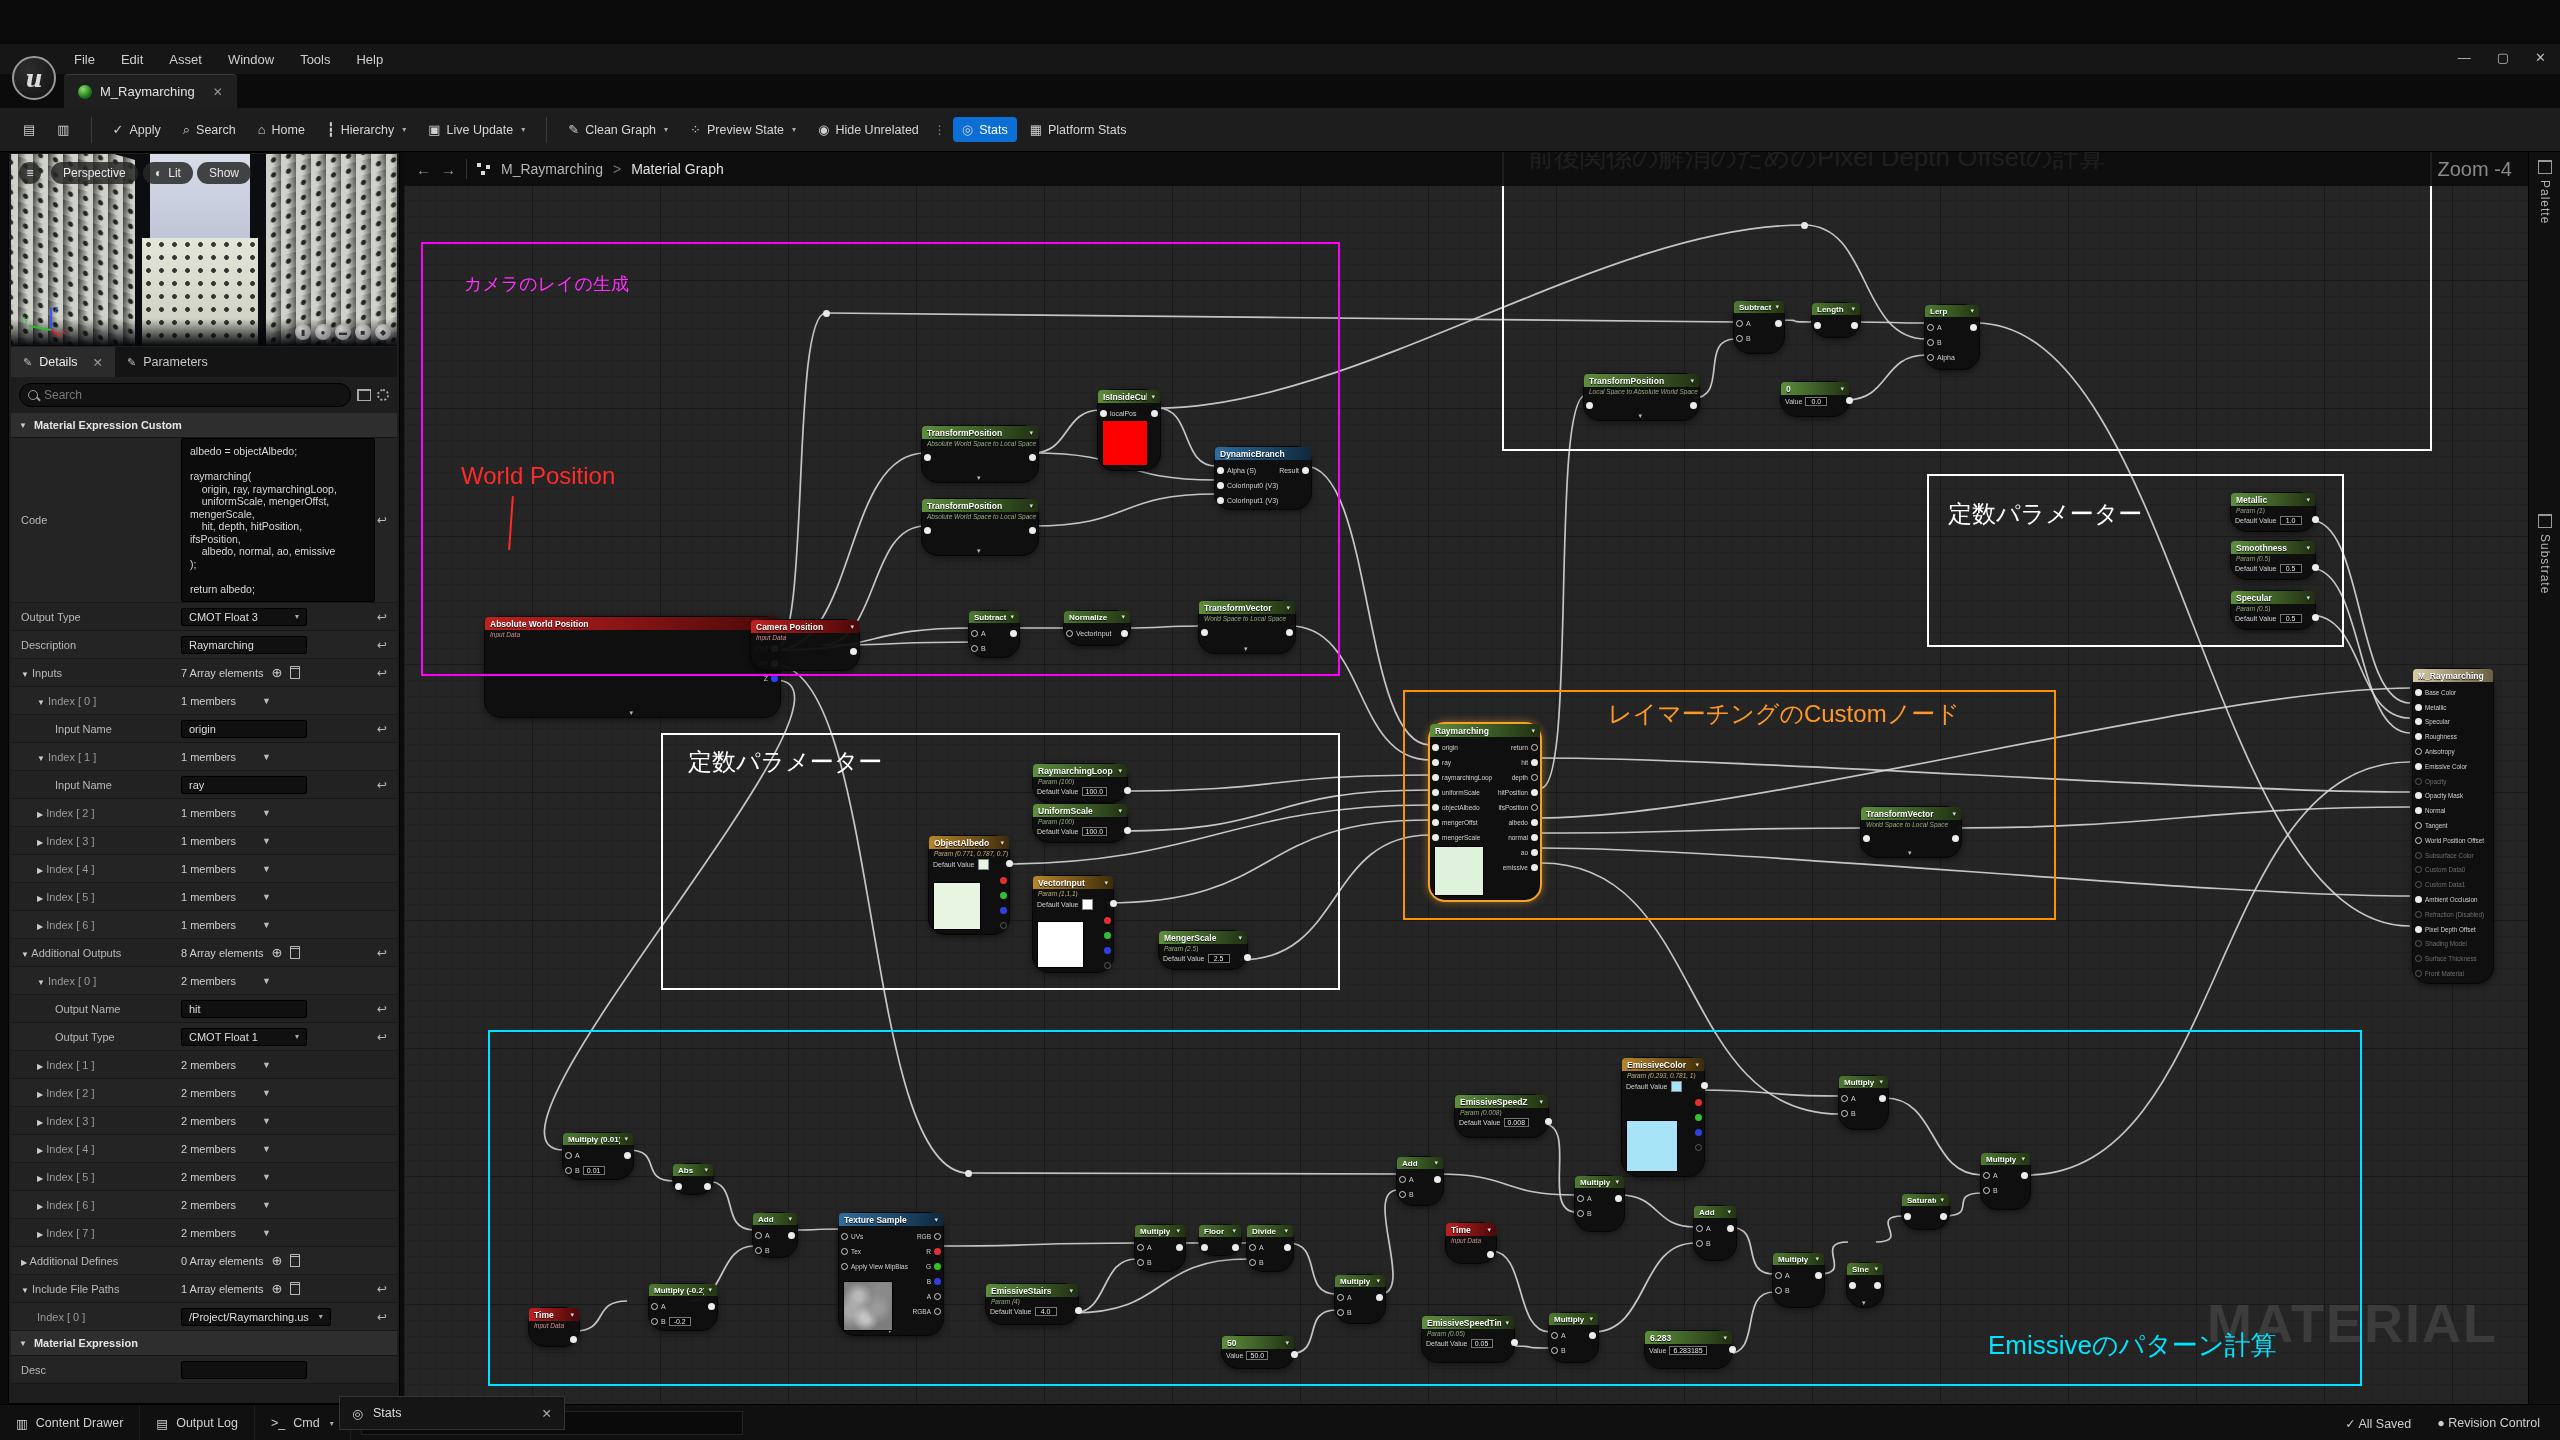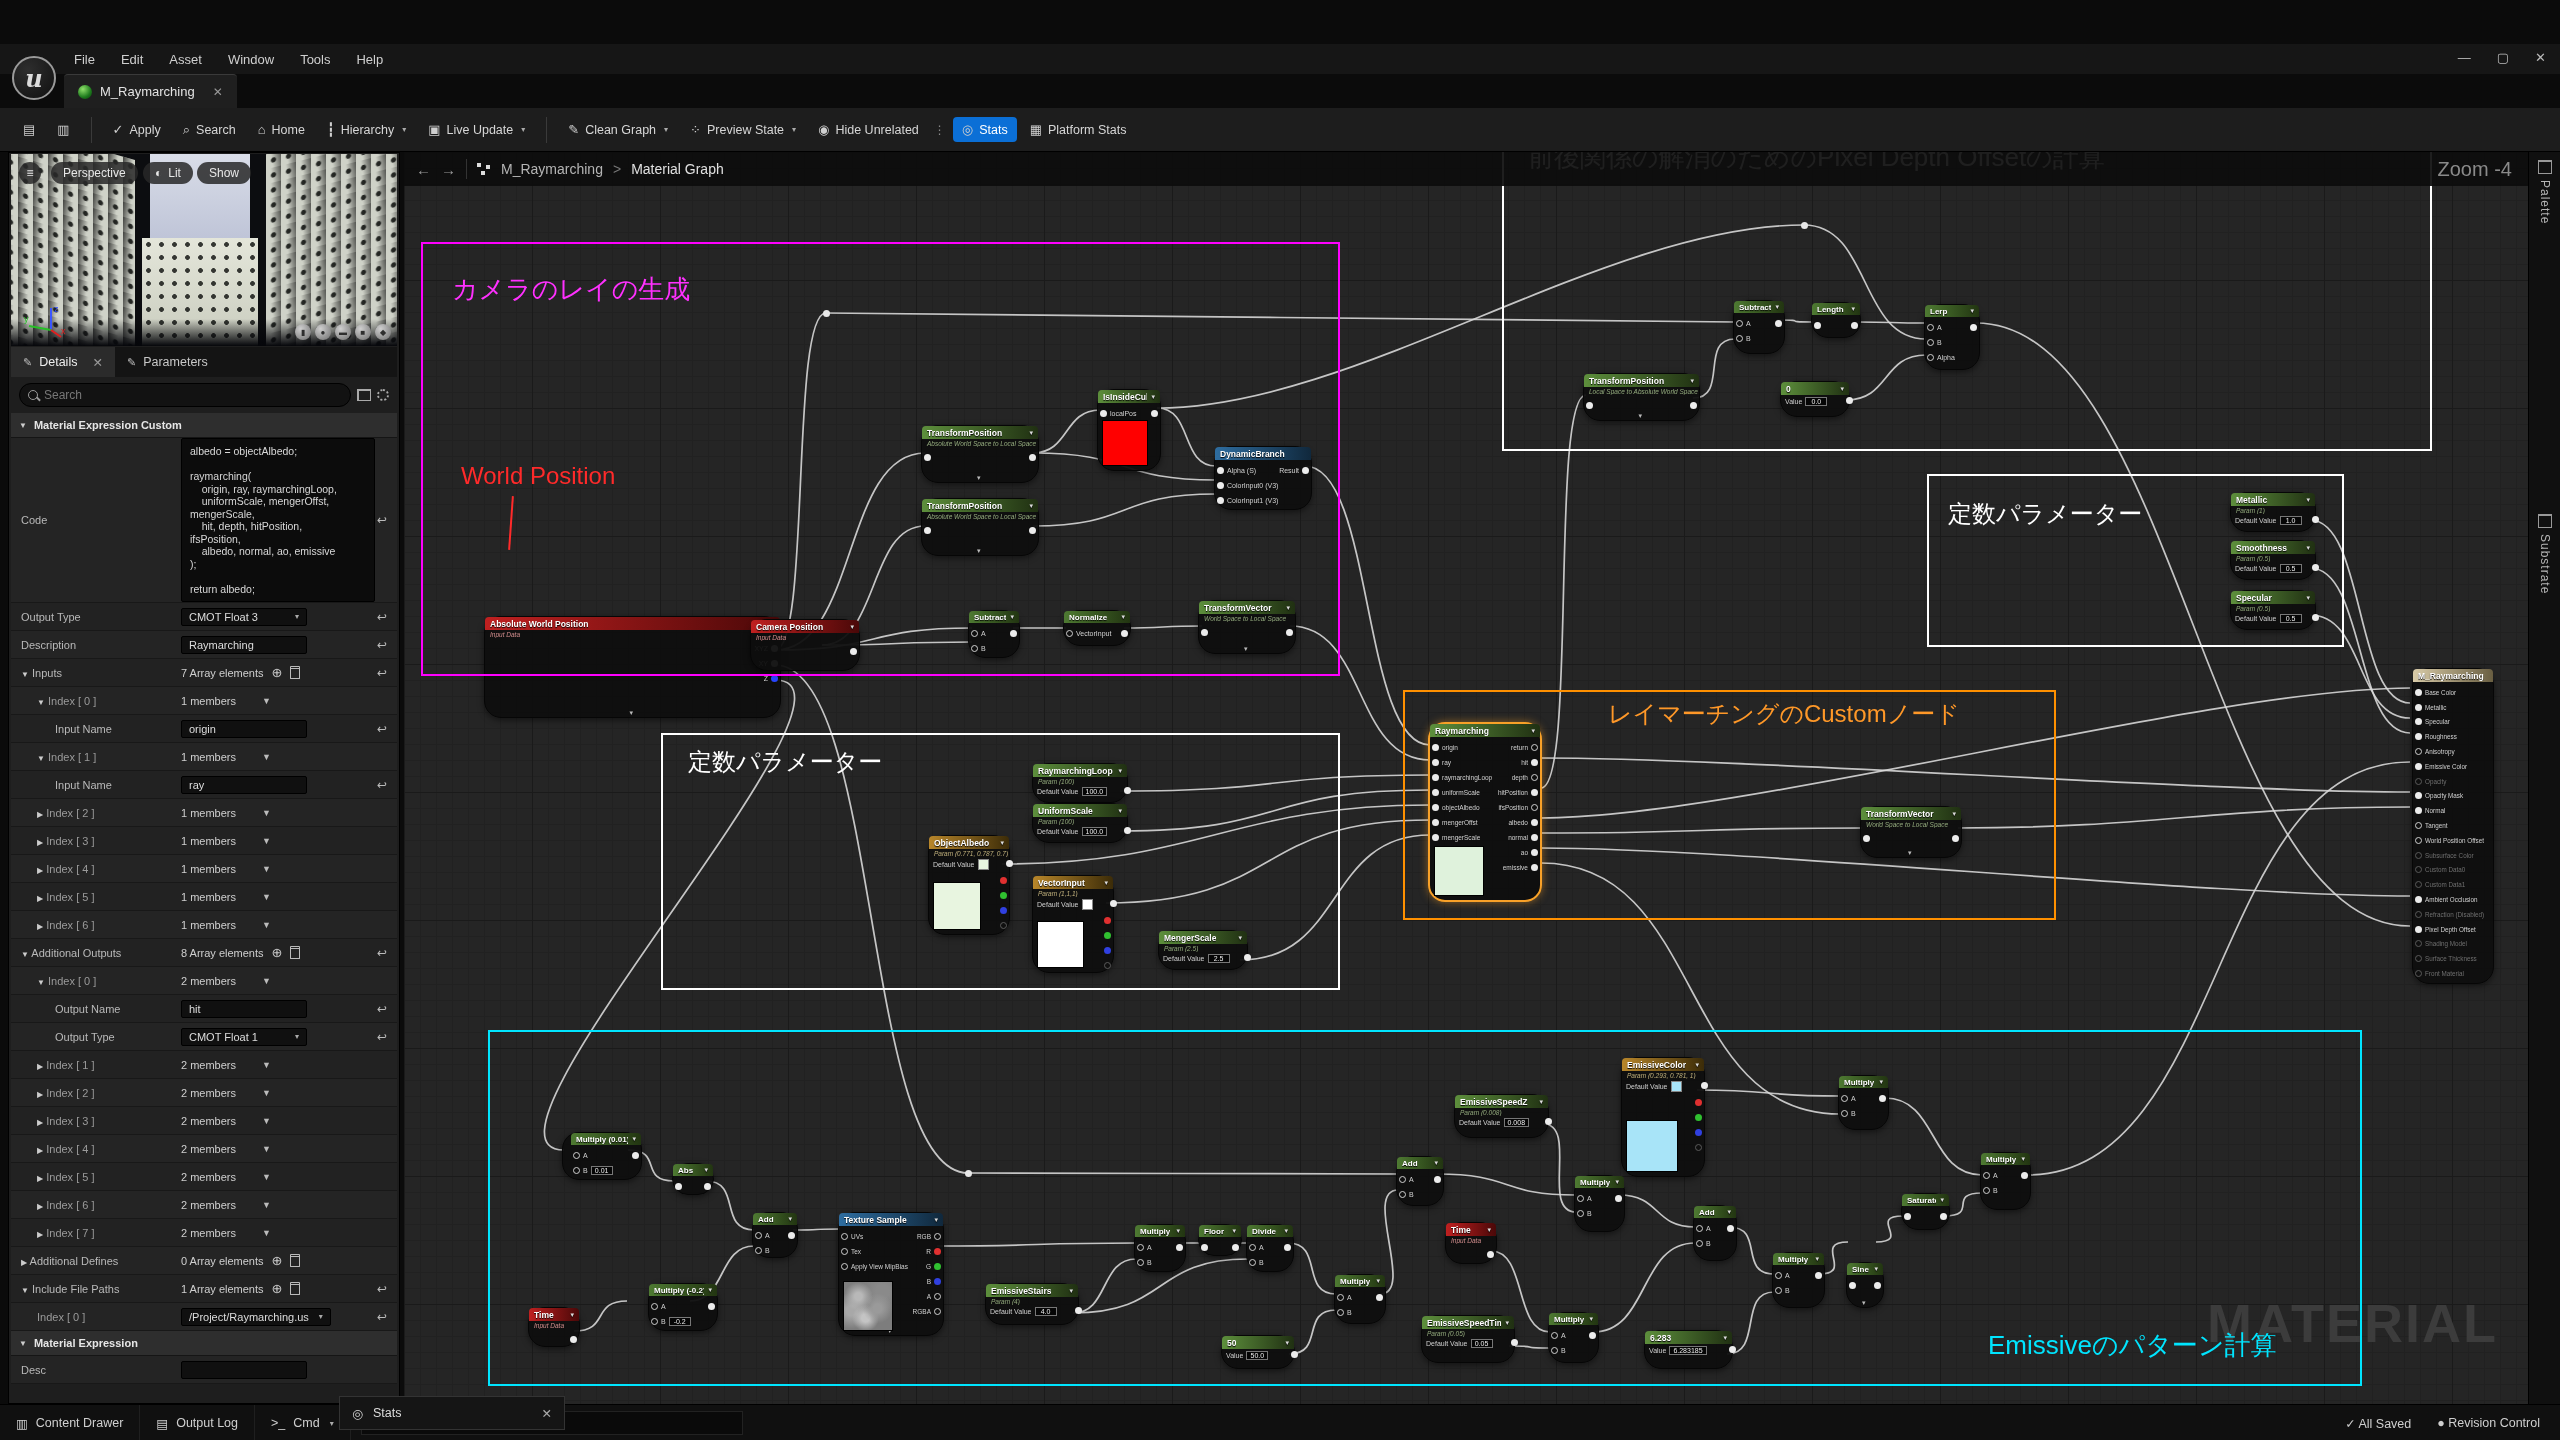--- a/index.html
+++ b/index.html
@@ -1050,21 +1050,21 @@
           <span class="ttl">MengerScale</span>
           <span class="hc">▾</span>
         </div>
         <div class="ns">Param (2.5)</div>
         <div class="nf">
           <span>Default Value</span>
           <span class="box">2.5</span>
           <span class="dotp d-w fpin"></span>
         </div>
       </div>
-      <div class="node h-fn" style="left: 158px; top: 980px; width: 70px; height: 46px; padding-left: 8px; --rh: 15px;">
+      <div class="node h-fn" style="left: 158px; top: 980px; width: 70px; height: 46px; --rh: 15px;">
         <div class="nh">
           <span class="ttl">Multiply (0.01)</span>
           <span class="hc">▾</span>
         </div>
         <div class="pins">
           <div class="pcol">
             <div class="prow" style="height:var(--rh);font-size:7px;">
               <span class="dotp d-o"></span>
               <b style="font-weight:normal;">A</b>
             </div>
@@ -1693,21 +1693,21 @@
           <div class="pcol r"></div>
         </div>
       </div>
     </div>
 <div class="gbox" style="left: 17px; top: 90px; width: 915px; height: 430px; border-color: rgb(255, 0, 255);"></div>
     <div class="gbox" style="left: 1098px; top: -22px; width: 926px; height: 317px; border-color: rgb(255, 255, 255);"></div>
     <div class="gbox" style="left: 1523px; top: 322px; width: 413px; height: 169px; border-color: rgb(255, 255, 255);"></div>
     <div class="gbox" style="left: 999px; top: 538px; width: 649px; height: 226px; border-color: rgb(255, 144, 0);"></div>
     <div class="gbox" style="left: 257px; top: 581px; width: 675px; height: 253px; border-color: rgb(255, 255, 255);"></div>
     <div class="gbox" style="left: 84px; top: 878px; width: 1870px; height: 352px; border-color: rgb(0, 229, 255);"></div>
-    <div class="glabel" style="left: 48px; top: 120px; color: rgb(255, 48, 255); font-size: 26px;">カメラのレイの生成</div>
+    <div class="glabel" style="left: 60px; top: 120px; color: rgb(255, 48, 255); font-size: 18px;">カメラのレイの生成</div>
     <div class="glabel" style="left: 57px; top: 310px; color: rgb(255, 42, 42); font-size: 24px;">World Position</div>
     <div class="glabel" style="left: 1124px; top: -12px; color: rgb(255, 255, 255); font-size: 26px;">前後関係の解消のためのPixel Depth Offsetの計算</div>
     <div class="glabel" style="left: 1544px; top: 346px; color: rgb(255, 255, 255); font-size: 24px;">定数パラメーター</div>
     <div class="glabel" style="left: 1204px; top: 546px; color: rgb(255, 152, 40); font-size: 24px;">レイマーチングのCustomノード</div>
     <div class="glabel" style="left: 284px; top: 594px; color: rgb(255, 255, 255); font-size: 24px;">定数パラメーター</div>
     <div class="glabel" style="left: 1584px; top: 1176px; color: rgb(0, 229, 255); font-size: 26px;">Emissiveのパターン計算</div>
     <div class="rline" style="left: 106px; top: 344px; height: 54px; transform: rotate(4deg);"></div>
     <div class="rdot" style="left: 419px; top: 158px;"></div>
     <div class="rdot" style="left: 1397px; top: 70px;"></div>
     <div class="rdot" style="left: 561px; top: 1018px;"></div>

